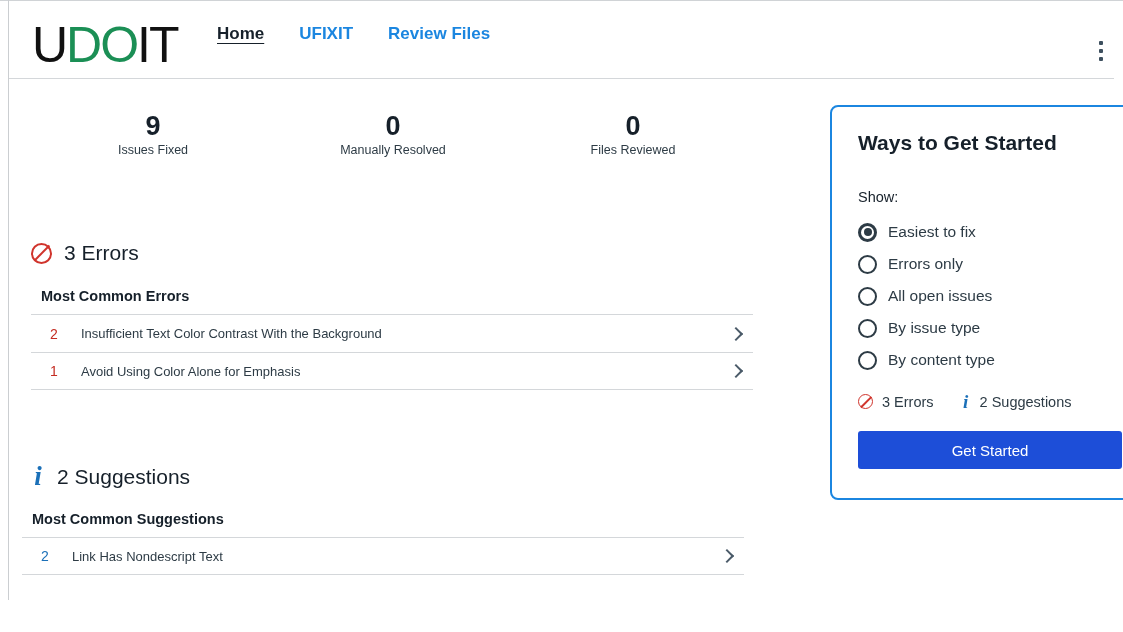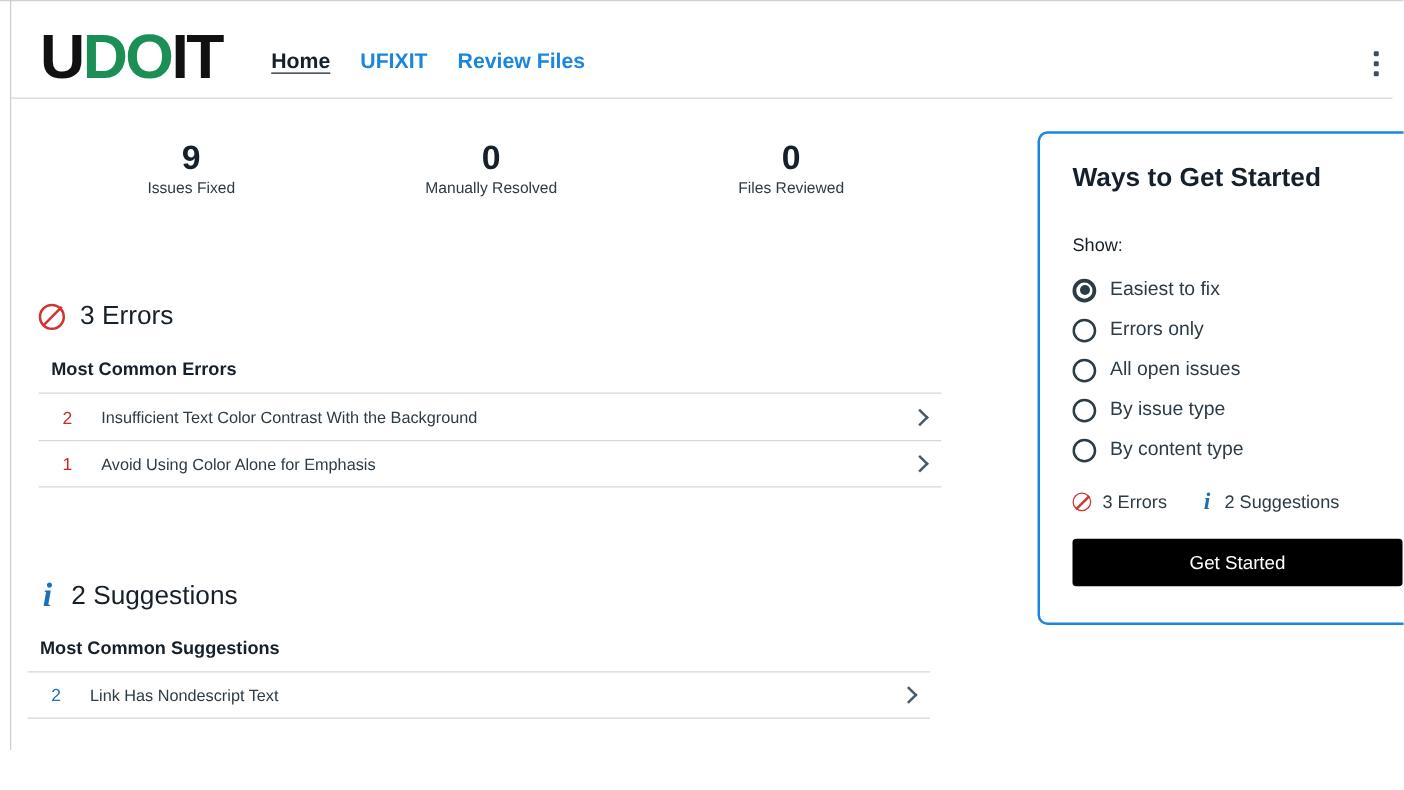--- a/index.html
+++ b/index.html
@@ -25,29 +25,29 @@
   }
 
   
   .header {
     position: absolute; left: 9px; top: 1px; width: 1105px; height: 78px;
     border-bottom: 1px solid #d4d7da;
   }
   .logo {
     position: absolute; left: 23px; top: 19px;
     font-family: "Liberation Sans", sans-serif;
-    font-weight: 700; font-size: 50px; line-height: 50px;
+    font-weight: 400; font-size: 50px; line-height: 50px;
     letter-spacing: -2px;
     white-space: nowrap;
   }
   .logo .blk { color: #111111; }
   .logo .grn { color: #1b8f55; }
   .nav {
-    position: absolute; left: 208px; top: 38px;
-    display: flex; align-items: center; gap: 24px;
+    position: absolute; left: 208px; top: 23px;
+    display: flex; align-items: center; gap: 35px;
   }
   .nav a {
     font-size: 17px; font-weight: 700; text-decoration: none;
     white-space: nowrap;
   }
   .nav a.active { color: #16202a; text-decoration: underline; text-underline-offset: 4px; }
   .nav a.link { color: #1b86e0; }
   .kebab {
     position: absolute; left: 1083px; top: 38px;
     width: 18px; height: 24px;
@@ -156,21 +156,21 @@
     background: #2d3b45; transform: translate(-50%,-50%);
   }
   .radio-row .rl { font-size: 15.5px; color: #2d3b45; }
   .tally {
     margin-top: 16px; display: flex; align-items: center; gap: 9px;
     font-size: 14.5px; color: #2d3b45;
   }
   .tally .gap { width: 9px; }
   .btn-primary {
     margin-top: 20px; display: block; width: 100%; height: 38px;
-    background: #000000; color: #ffffff; border: none; border-radius: 3px;
+    background: #1d4ed8; color: #ffffff; border: none; border-radius: 3px;
     font-family: "Liberation Sans", sans-serif;
     font-size: 15px; cursor: pointer;
   }
 </style>
 </head>
 <body>
 
 <div class="page">
 
   <div class="frame-top"></div>

